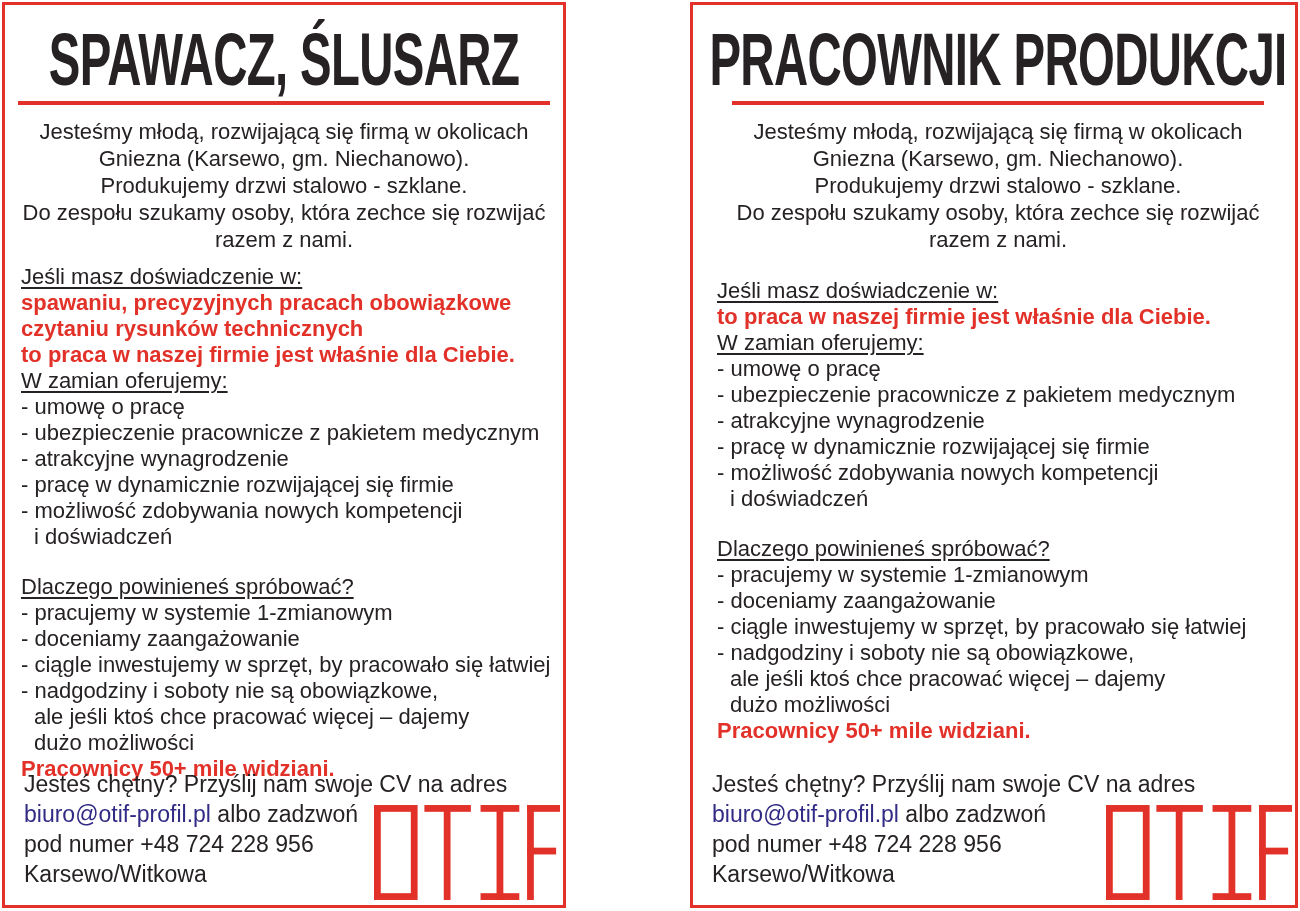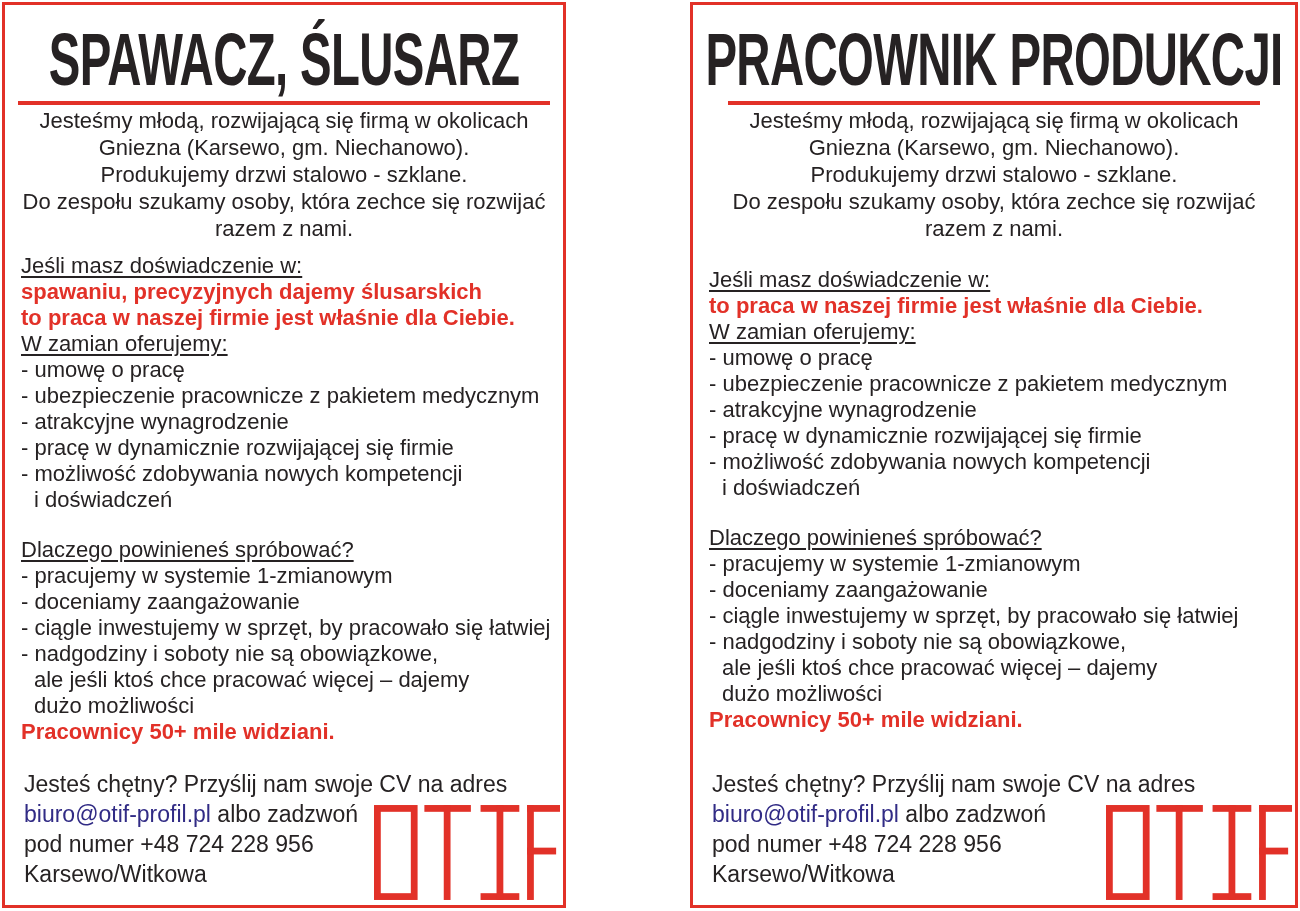--- a/index.html
+++ b/index.html
@@ -17,33 +17,33 @@
     color: var(--black);
   }
   .canvas { position: relative; width: 1300px; height: 911px; overflow: hidden; }
   .panel {
     position: absolute; top: 2px; height: 906px;
     border: 3px solid var(--red);
     background: #fff;
     overflow: hidden;
   }
   .panel-left { left: 2px; width: 564px; }
-  .panel-right { left: 690px; width: 608px; }
+  .panel-right { left: 690px; width: 608px; padding-left: 8px; }
 
   .title-wrap { position: relative; height: 62px; margin-top: 25px; }
   .title {
     position: absolute; left: 50%; top: 0; margin: 0;
     font-size: 74px; line-height: 60px; font-weight: bold;
     letter-spacing: -1px; white-space: nowrap;
     transform: translateX(-50%) scaleX(0.64);
     color: var(--black);
   }
   .title-underline { width: 532px; height: 4px; background: var(--red); margin: 9px auto 0; }
 
-  .intro { margin-top: 2px; text-align: center; font-size: 22px; line-height: 27px; }
+  .intro { margin-top: 13px; text-align: center; font-size: 22px; line-height: 27px; }
   .intro-line { white-space: nowrap; }
 
   .body { margin: 11px 0 0 16px; font-size: 22px; line-height: 26px; }
   .line { white-space: nowrap; }
   .line-underline { text-decoration: underline; text-underline-offset: 3px; }
   .line-red { color: var(--red); font-weight: bold; }
   .line-blank { height: 24px; }
   .line-gap { height: 14px; }
   .line-indent { padding-left: 13px; }
 
@@ -70,21 +70,22 @@
 
     <div class="intro-line">Jesteśmy młodą, rozwijającą się firmą w okolicach</div>
         <div class="intro-line">Gniezna (Karsewo, gm. Niechanowo).</div>
         <div class="intro-line">Produkujemy drzwi stalowo - szklane.</div>
         <div class="intro-line">Do zespołu szukamy osoby, która zechce się rozwijać</div>
         <div class="intro-line">razem z nami.</div>
       </div>
     <div class="body">
 
     <div class="line line-underline">Jeśli masz doświadczenie w:</div>
-        <div class="line line-red">spawaniu, precyzyjnych dajemy ślusarskich</div>
+        <div class="line line-red">spawaniu, precyzyjnych pracach obowiązkowe</div>
+        <div class="line line-red">czytaniu rysunków technicznych</div>
         <div class="line line-red">to praca w naszej firmie jest właśnie dla Ciebie.</div>
         <div class="line line-underline">W zamian oferujemy:</div>
         <div class="line line-plain">- umowę o pracę</div>
         <div class="line line-plain">- ubezpieczenie pracownicze z pakietem medycznym</div>
         <div class="line line-plain">- atrakcyjne wynagrodzenie</div>
         <div class="line line-plain">- pracę w dynamicznie rozwijającej się firmie</div>
         <div class="line line-plain">- możliwość zdobywania nowych kompetencji</div>
         <div class="line line-indent">i doświadczeń</div>
         <div class="line line-blank">&nbsp;</div>
         <div class="line line-underline">Dlaczego powinieneś spróbować?</div>

